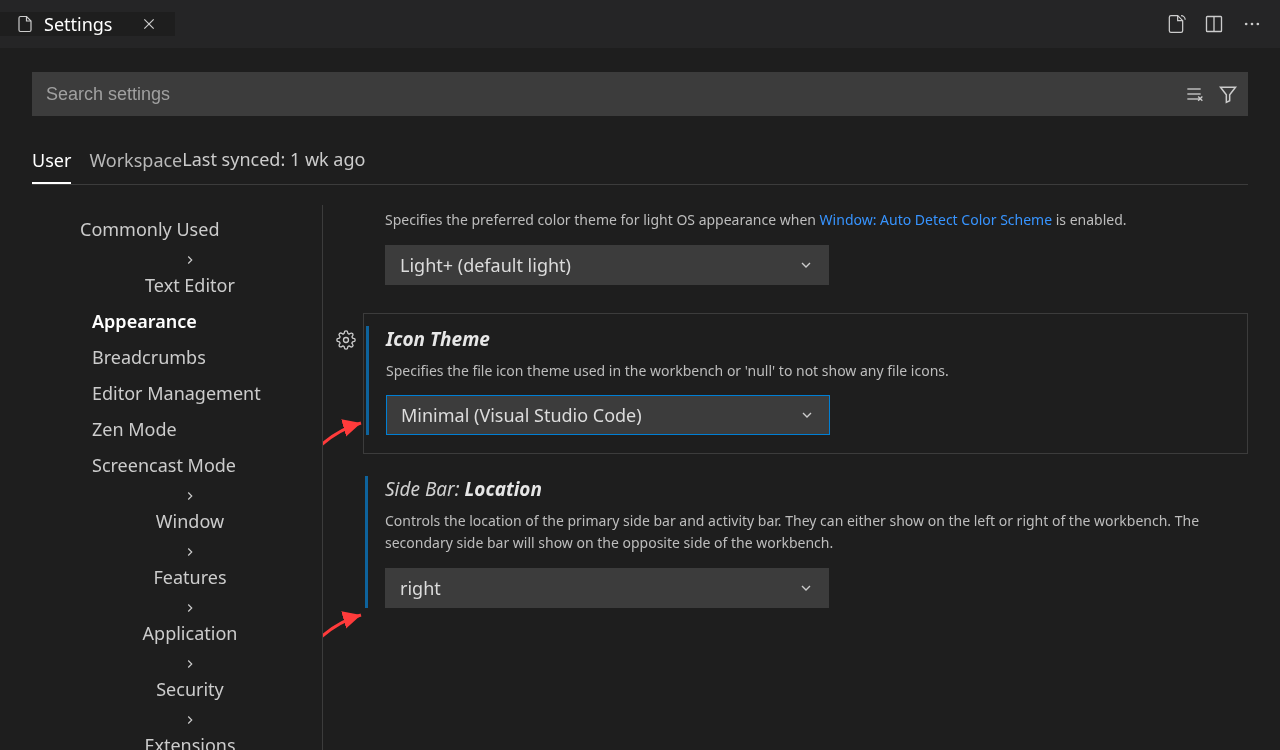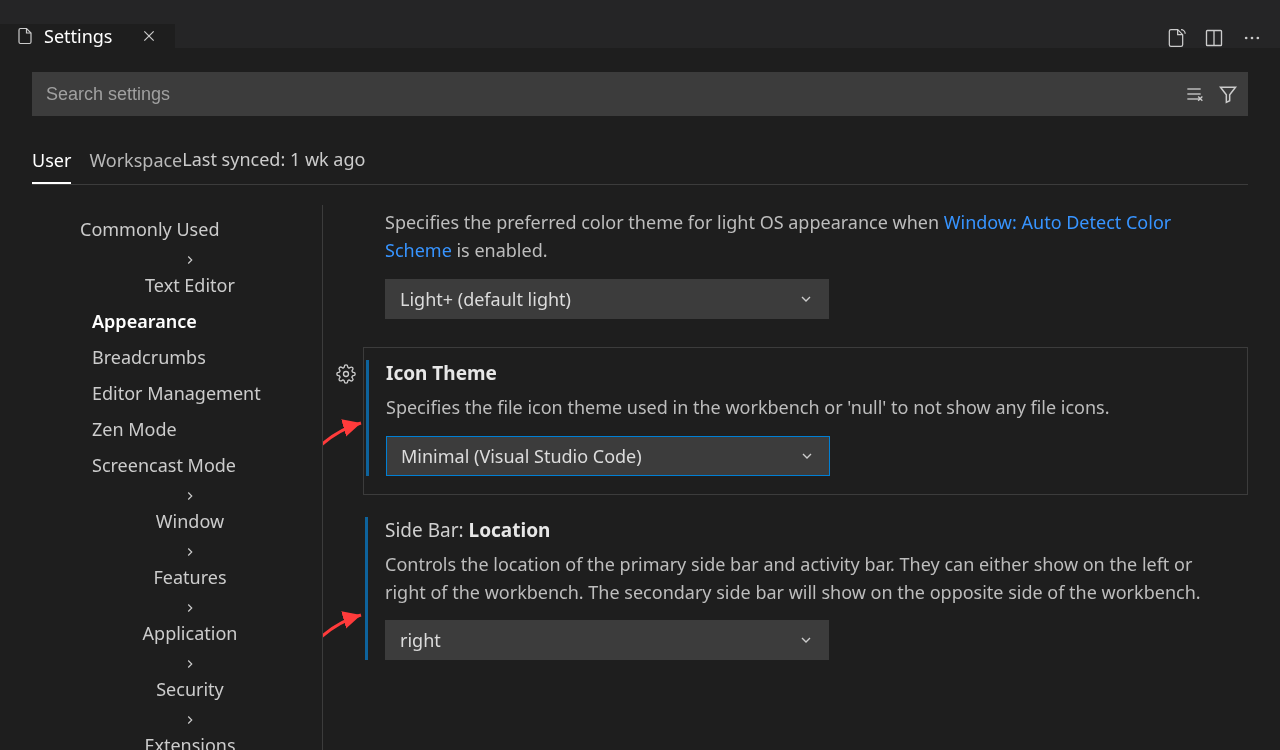--- a/index.html
+++ b/index.html
@@ -8,21 +8,21 @@
     background: #1e1e1e;
     color: #cccccc;
     font-family: "Segoe UI", -apple-system, system-ui, sans-serif;
     font-size: 14px;
   }
   
   .tab-bar {
     height: 48px;
     background: #252526;
     display: flex;
-    align-items: flex-end;
+    align-items: center;
     justify-content: space-between;
   }
   .tab {
     display: flex;
     align-items: center;
     gap: 10px;
     padding: 0 18px 0 16px;
     background: #1e1e1e;
     color: #ffffff;
     font-size: 18px;
@@ -126,24 +126,24 @@
     margin-left: 40px;
     padding-left: 22px;
   }
   .block.highlight.modified::before { left: 2px; }
   .gear {
     position: absolute;
     left: 12px;
     top: 16px;
     color: #cccccc;
   }
-  .setting-title { font-size: 19px; color: #e7e7e7; margin-bottom: 8px; }
+  .setting-title { font-size: 19px; color: #e7e7e7; margin-bottom: 8px; font-style: italic; }
   .setting-title .prefix { font-weight: 400; color:#d0d0d0; }
   .setting-title .name { font-weight: 700; color:#e7e7e7; }
-  .setting-desc { font-size: 18px; color: #bdbdbd; line-height: 1.55; margin-bottom: 14px; max-width: 860px;}
+  .setting-desc { font-size: 14px; color: #bdbdbd; line-height: 1.55; margin-bottom: 14px; max-width: 860px;}
   .setting-desc a { color: #3794ff; text-decoration: none; }
   .select {
     width: 444px;
     height: 40px;
     background: #3c3c3c;
     border: 1px solid #3c3c3c;
     color: #dcdcdc;
     display: flex;
     align-items: center;
     justify-content: space-between;

